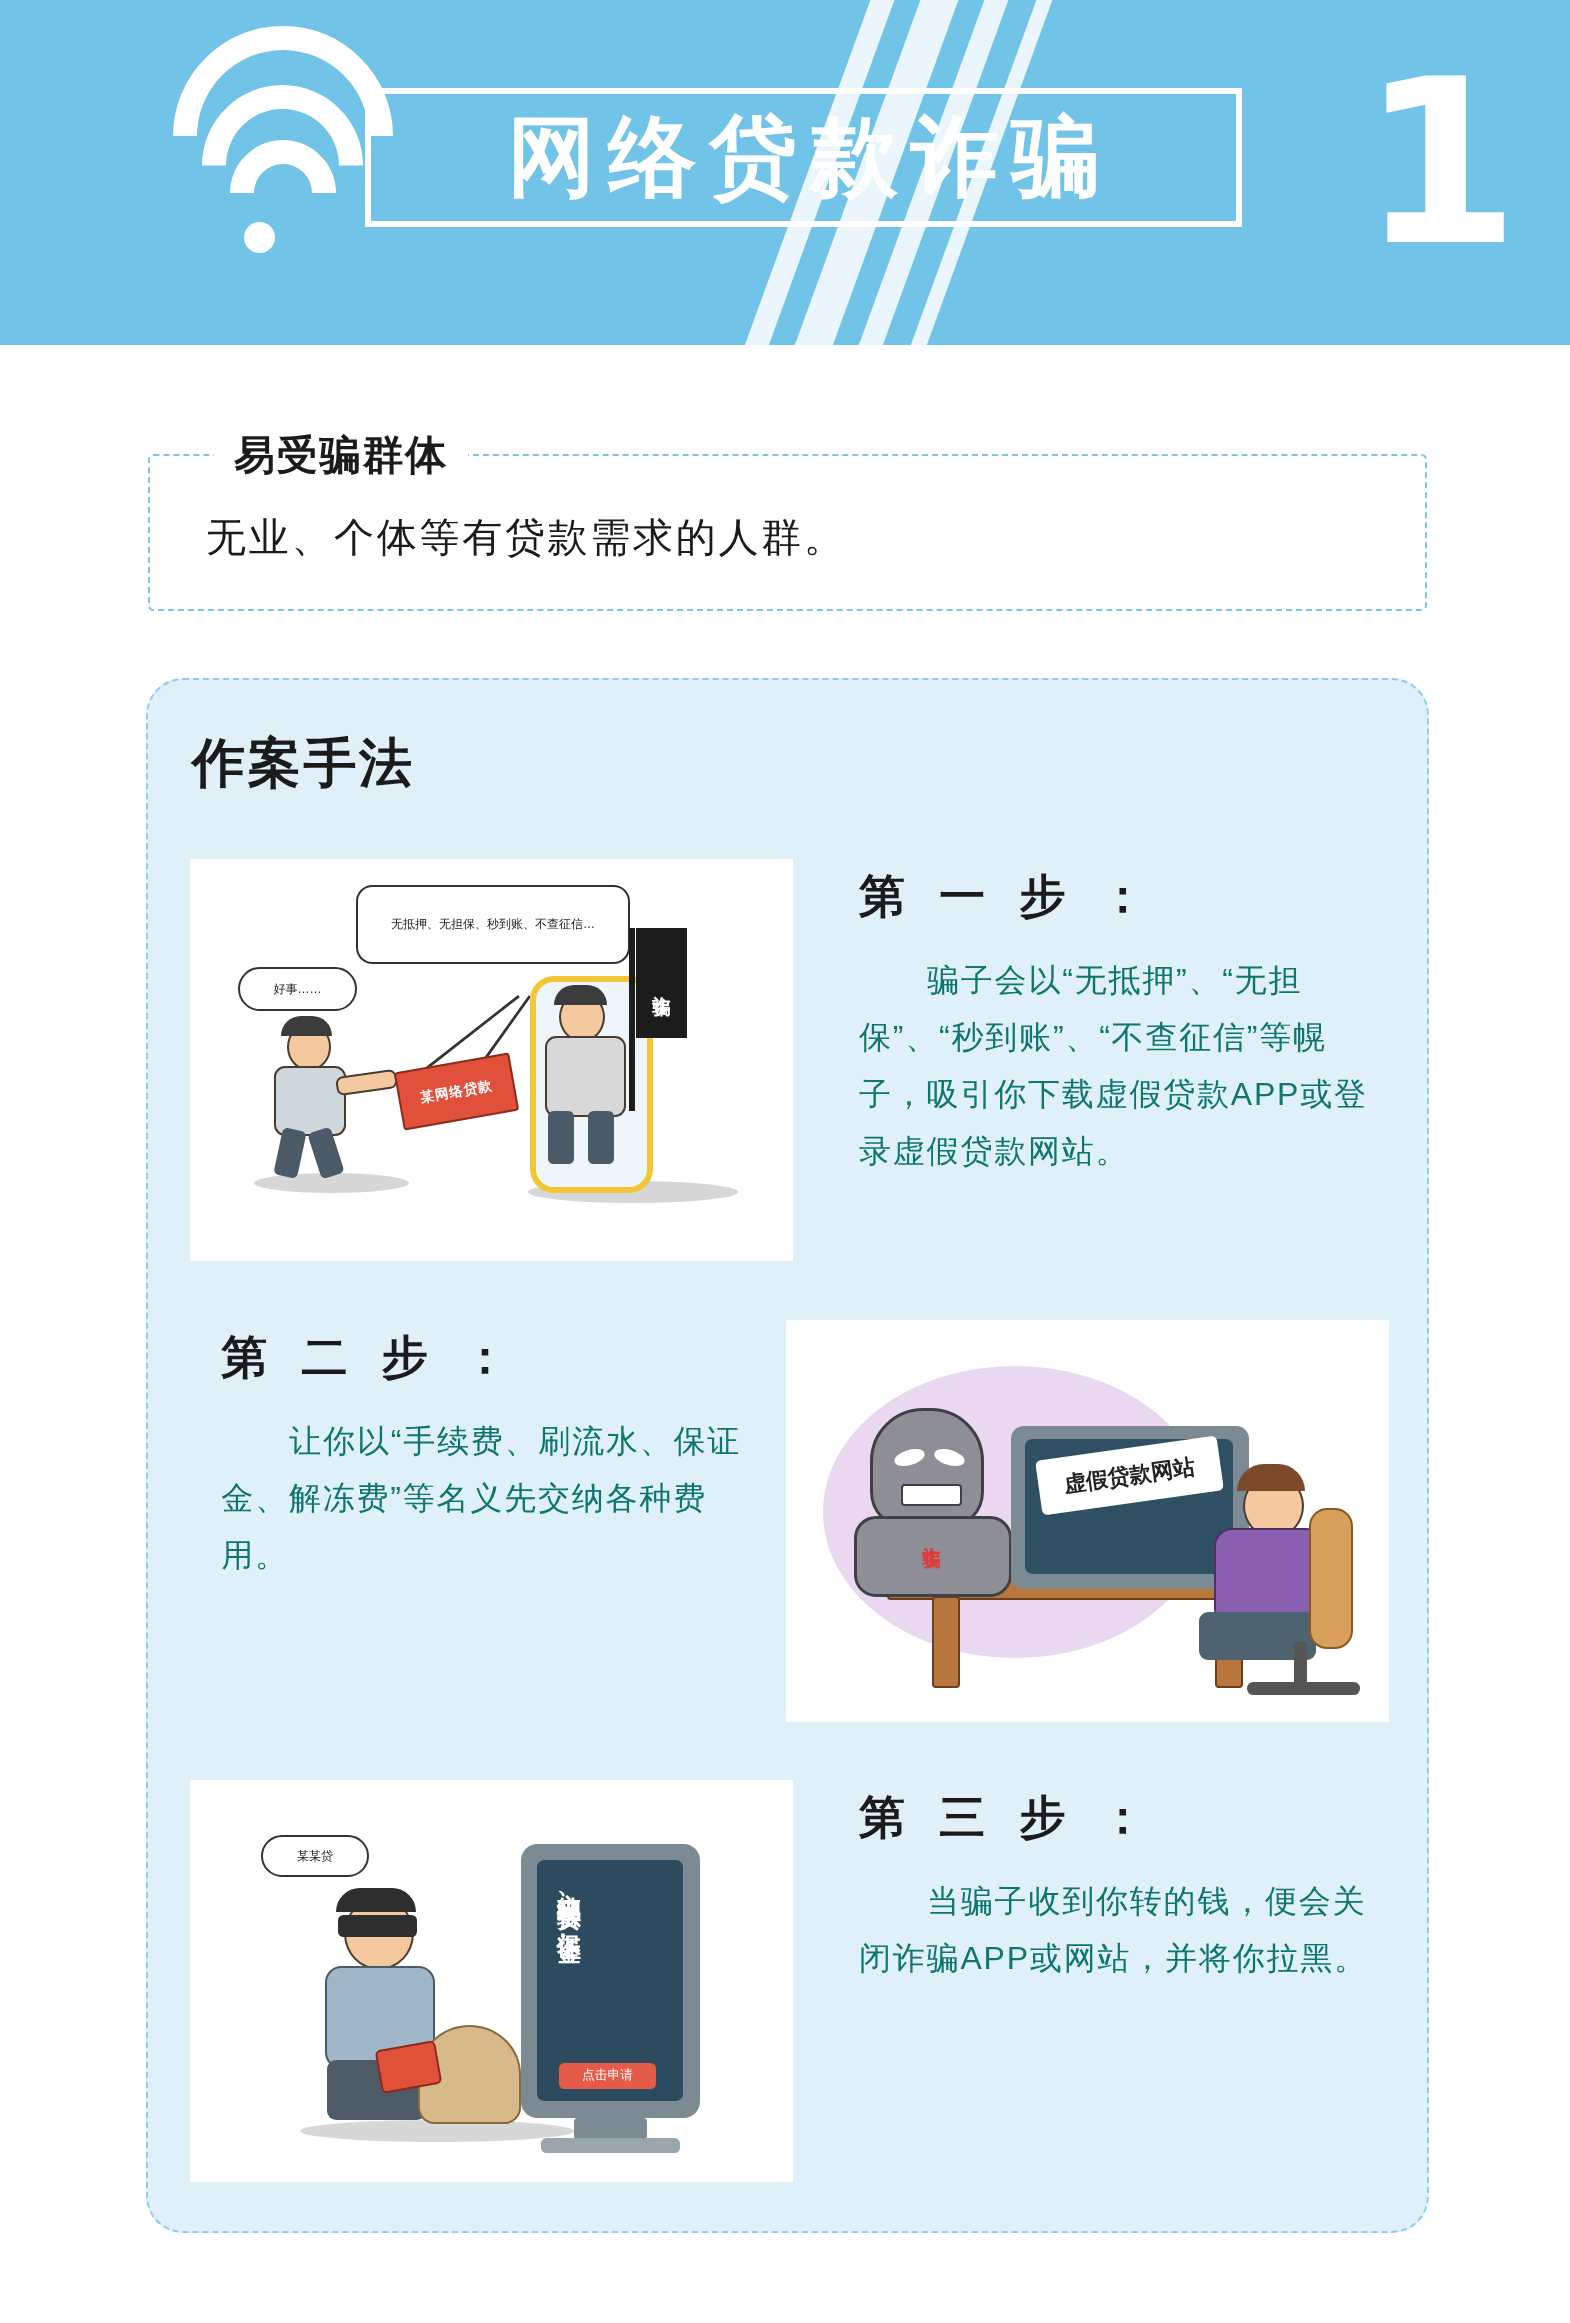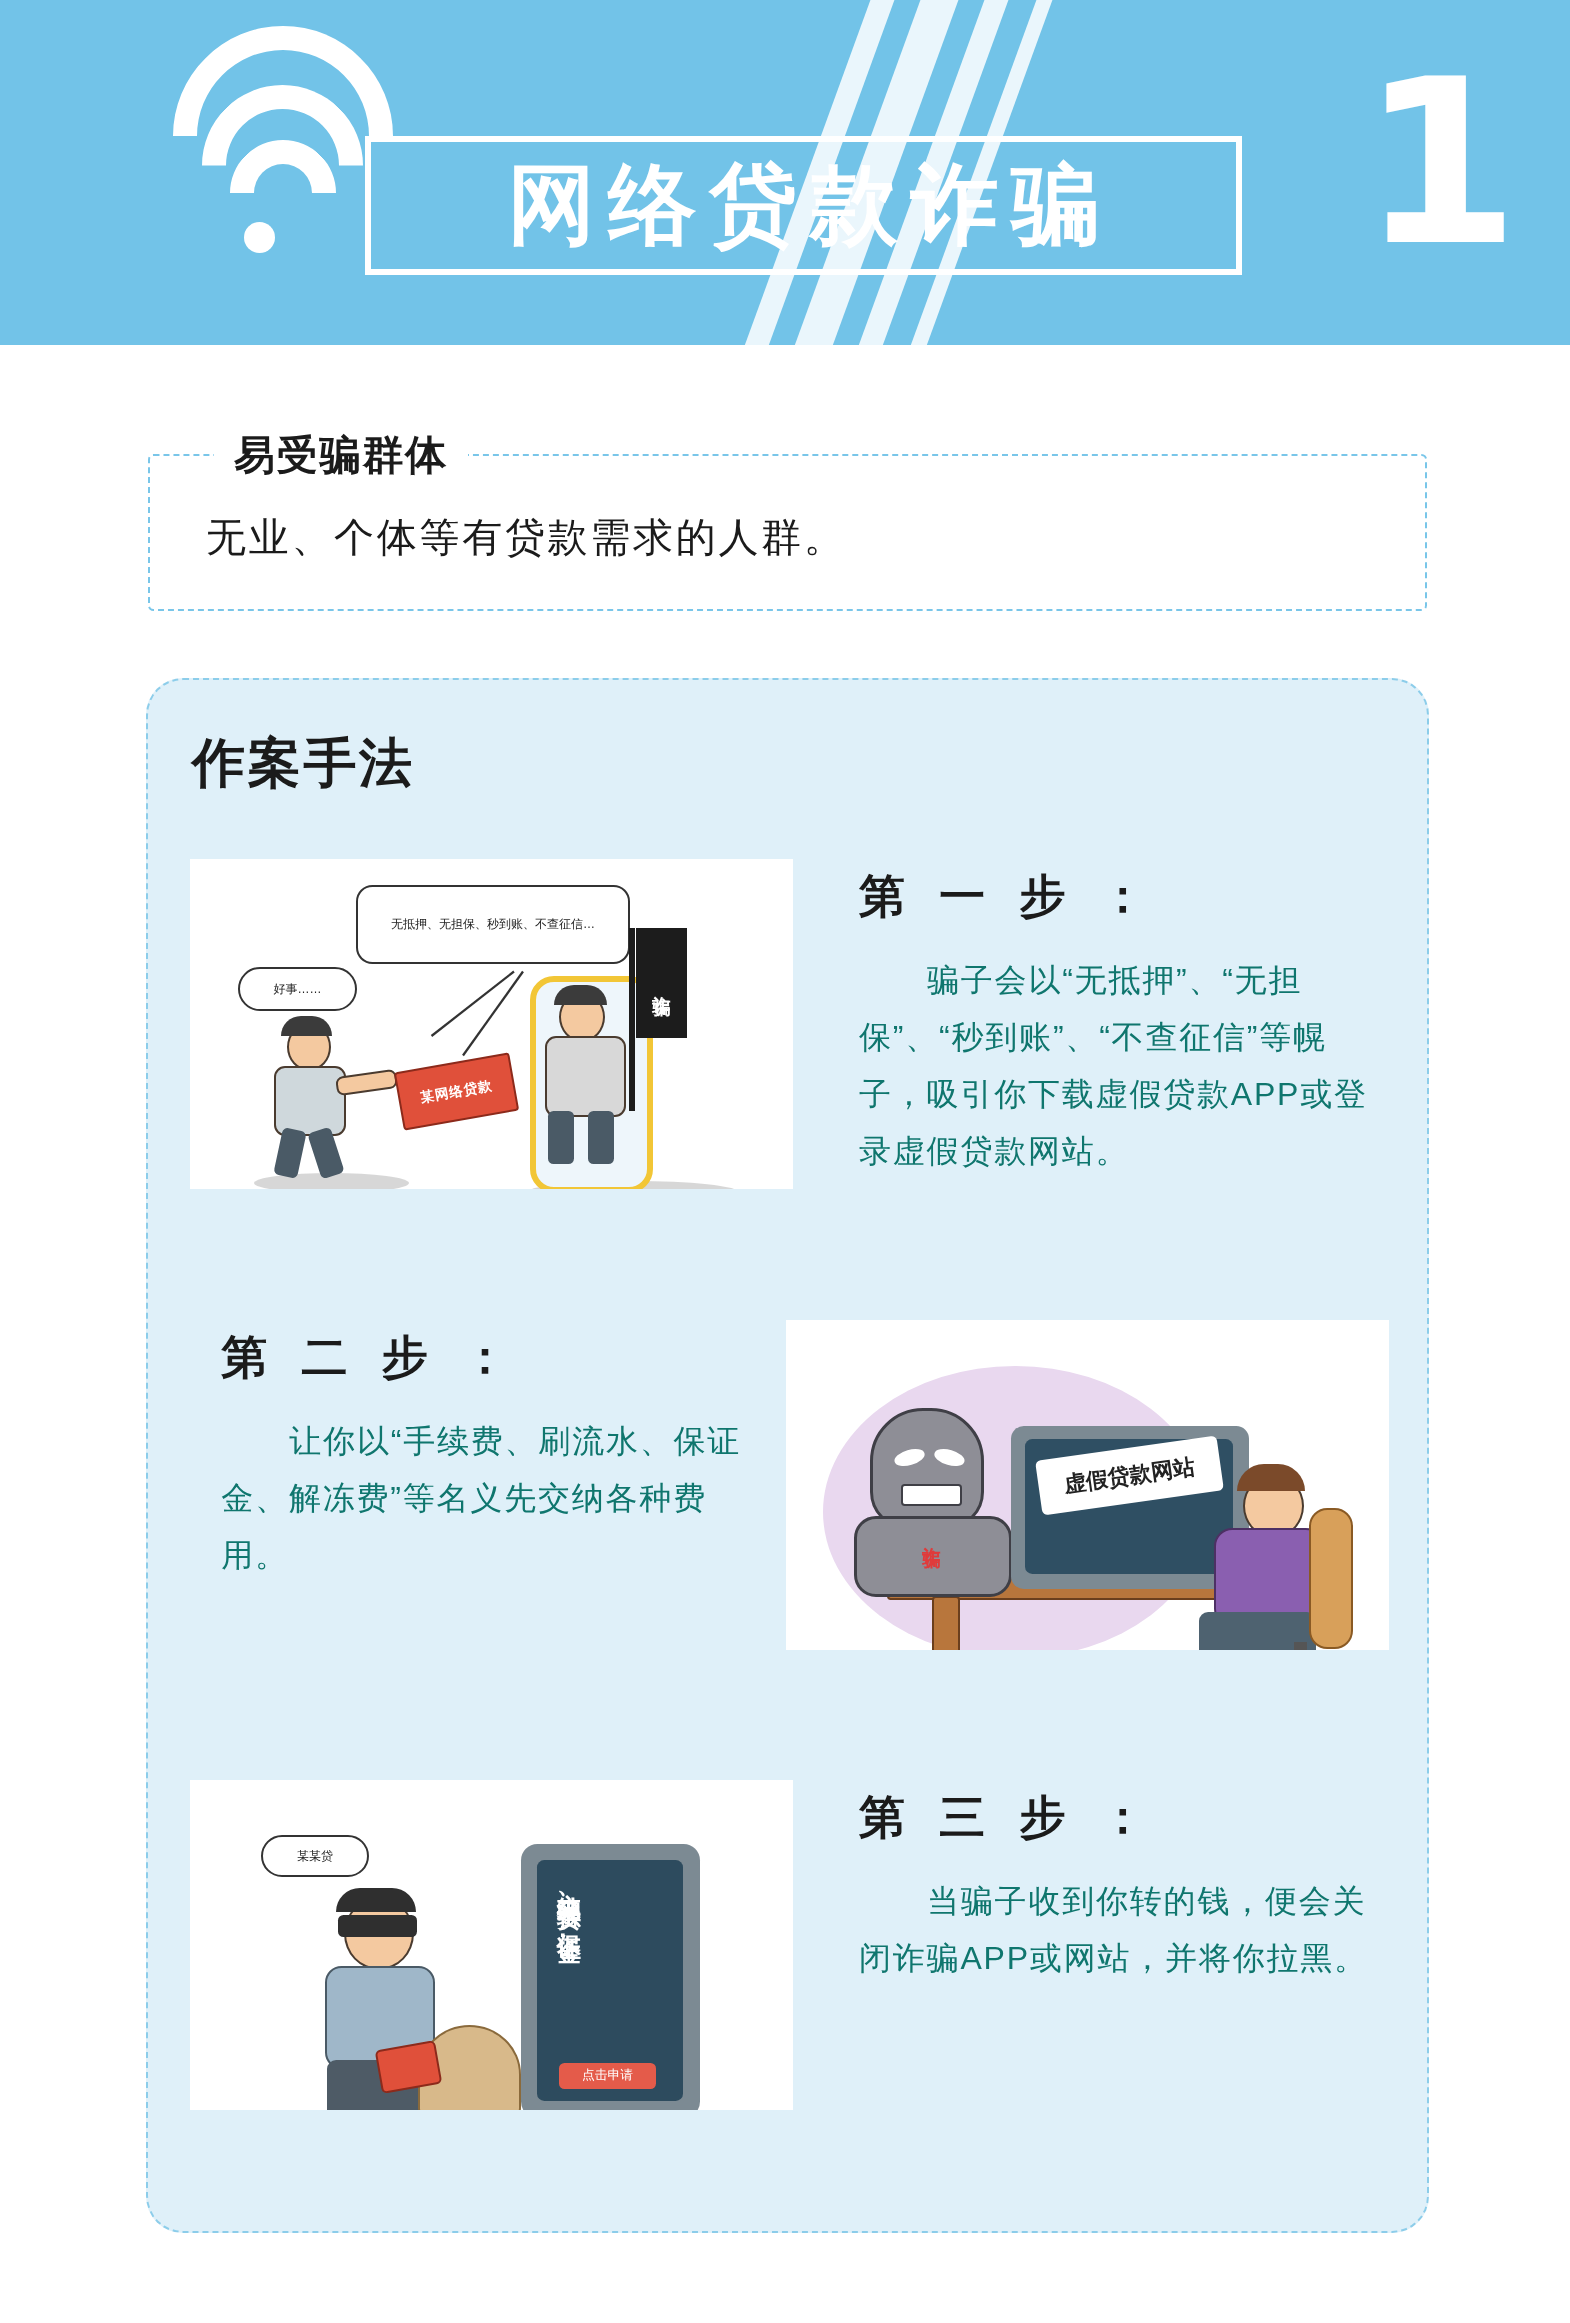--- a/index.html
+++ b/index.html
@@ -74,21 +74,20 @@
     position: absolute;
     left: 365px;
     top: 88px;
     width: 877px;
     height: 139px;
     border: 6.4px solid #ffffff;
     box-sizing: border-box;
     display: flex;
     align-items: center;
     justify-content: center;
-    margin-top: 48px;
   }
   .title-text {
     font-family: "DejaVu Sans", "Liberation Sans", sans-serif;
     font-size: 88px;
     font-weight: bold;
     color: #ffffff;
     letter-spacing: 12.8px;
     text-indent: 12.8px;
     white-space: nowrap;
   }
@@ -169,21 +168,21 @@
   }
 
   .step {
     position: absolute;
     width: 1199px;
     left: 42px;
     display: flex;
   }
   .step-img {
     width: 603px;
-    height: 330px;
+    height: 402px;
     background: #ffffff;
     position: relative;
     overflow: hidden;
     flex: none;
   }
   .step-copy {
     flex: 1;
     padding: 7.3px 7.3px 0 42px;
     box-sizing: border-box;
     margin-left: 24px;

